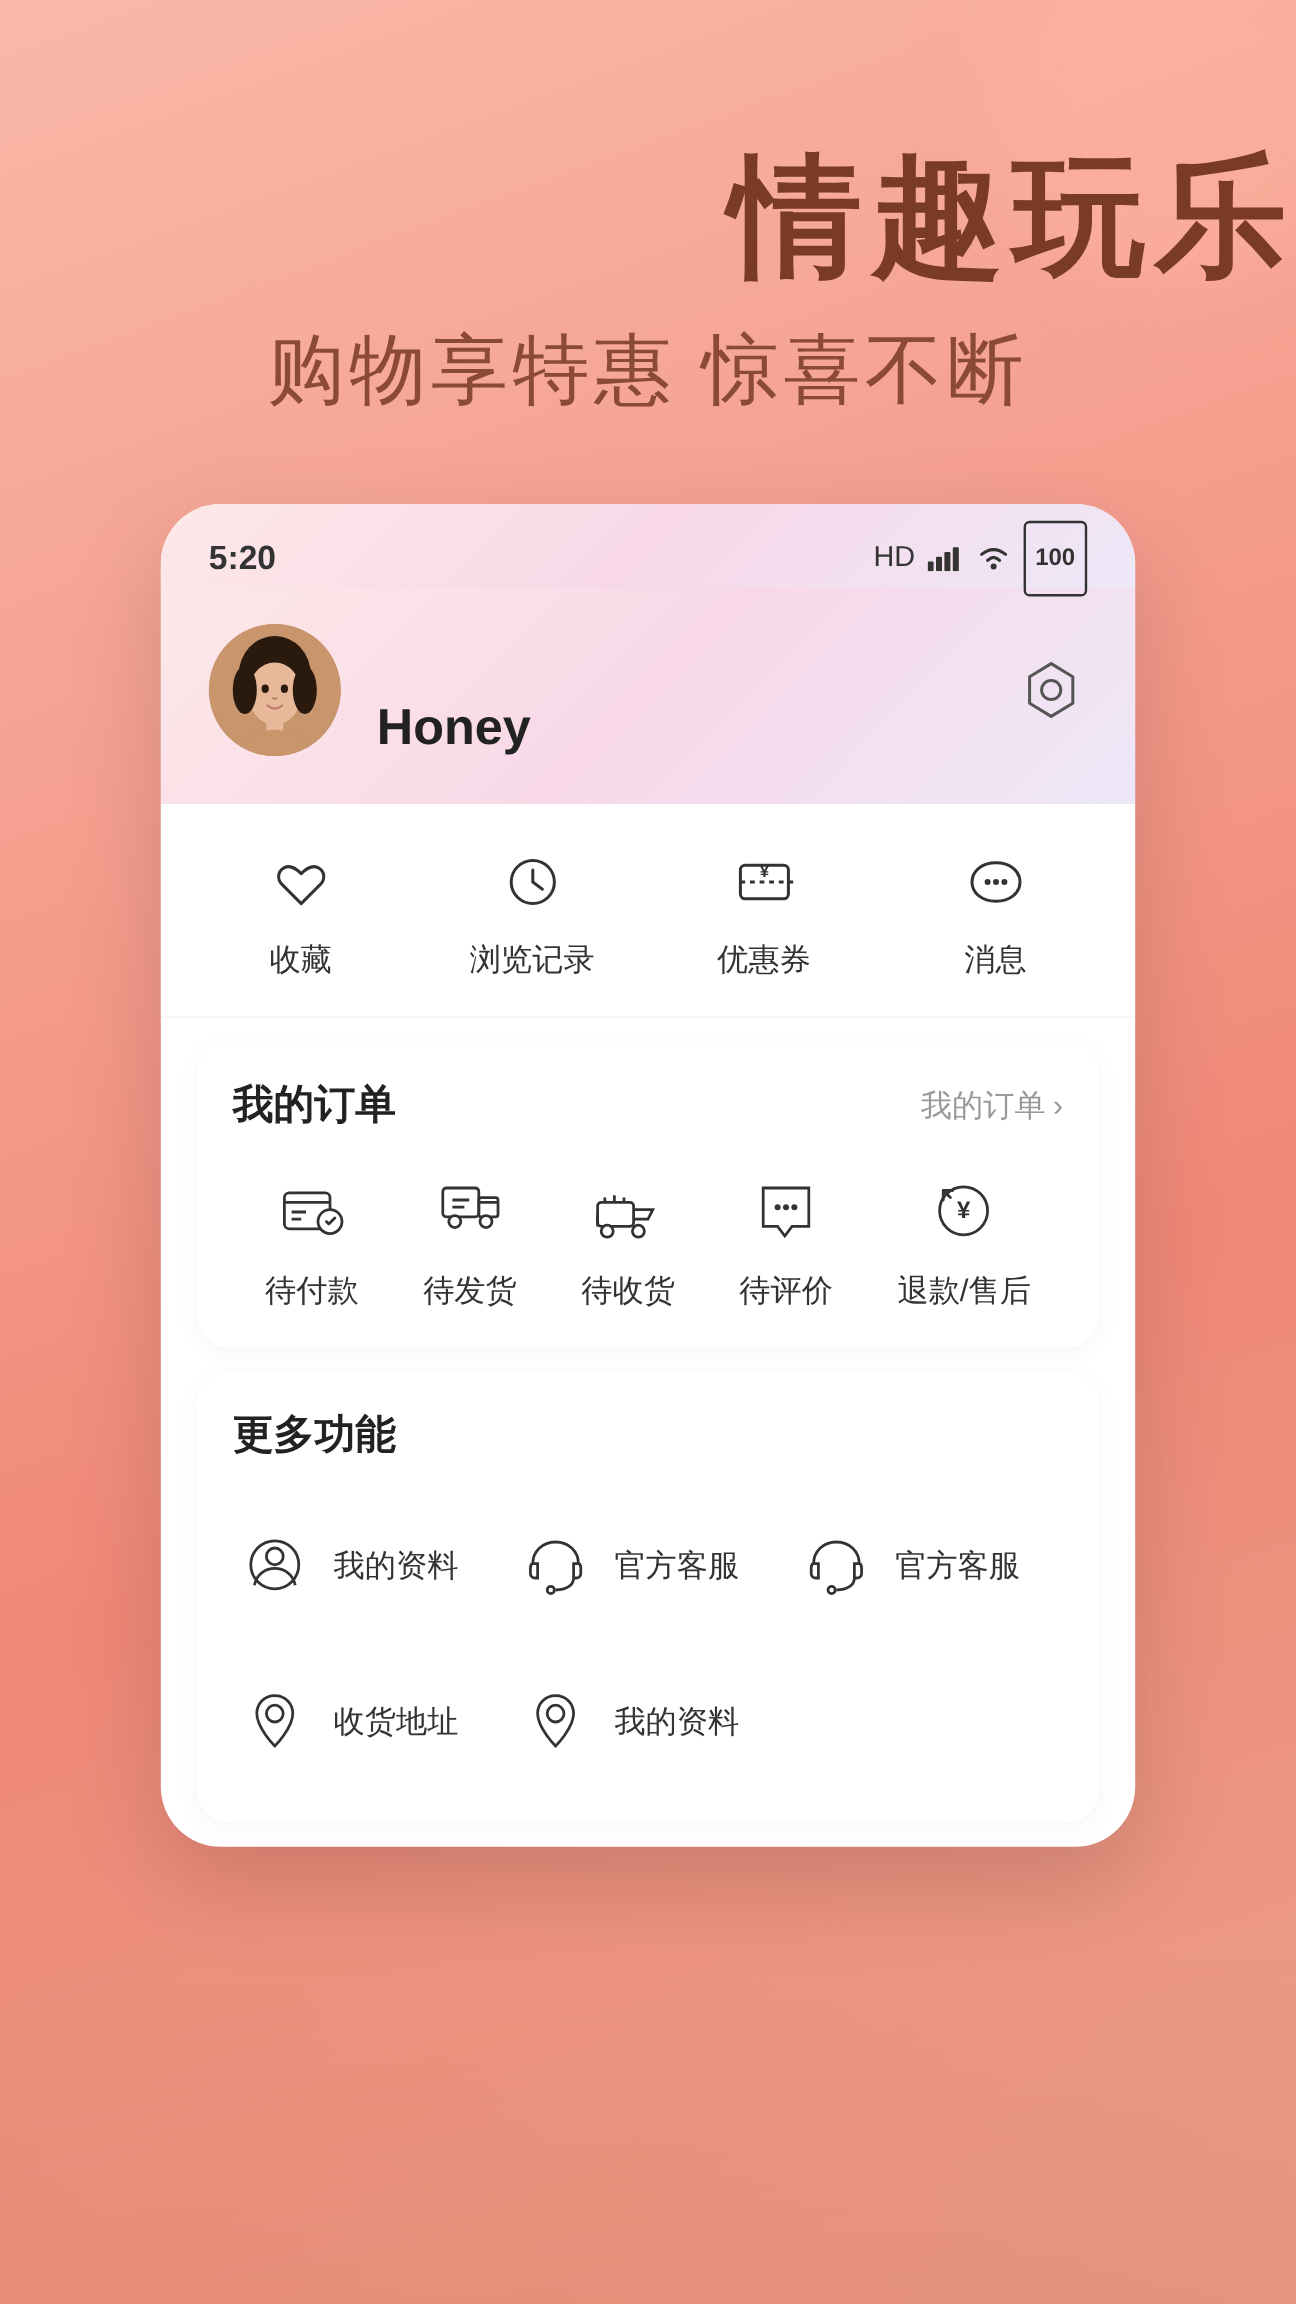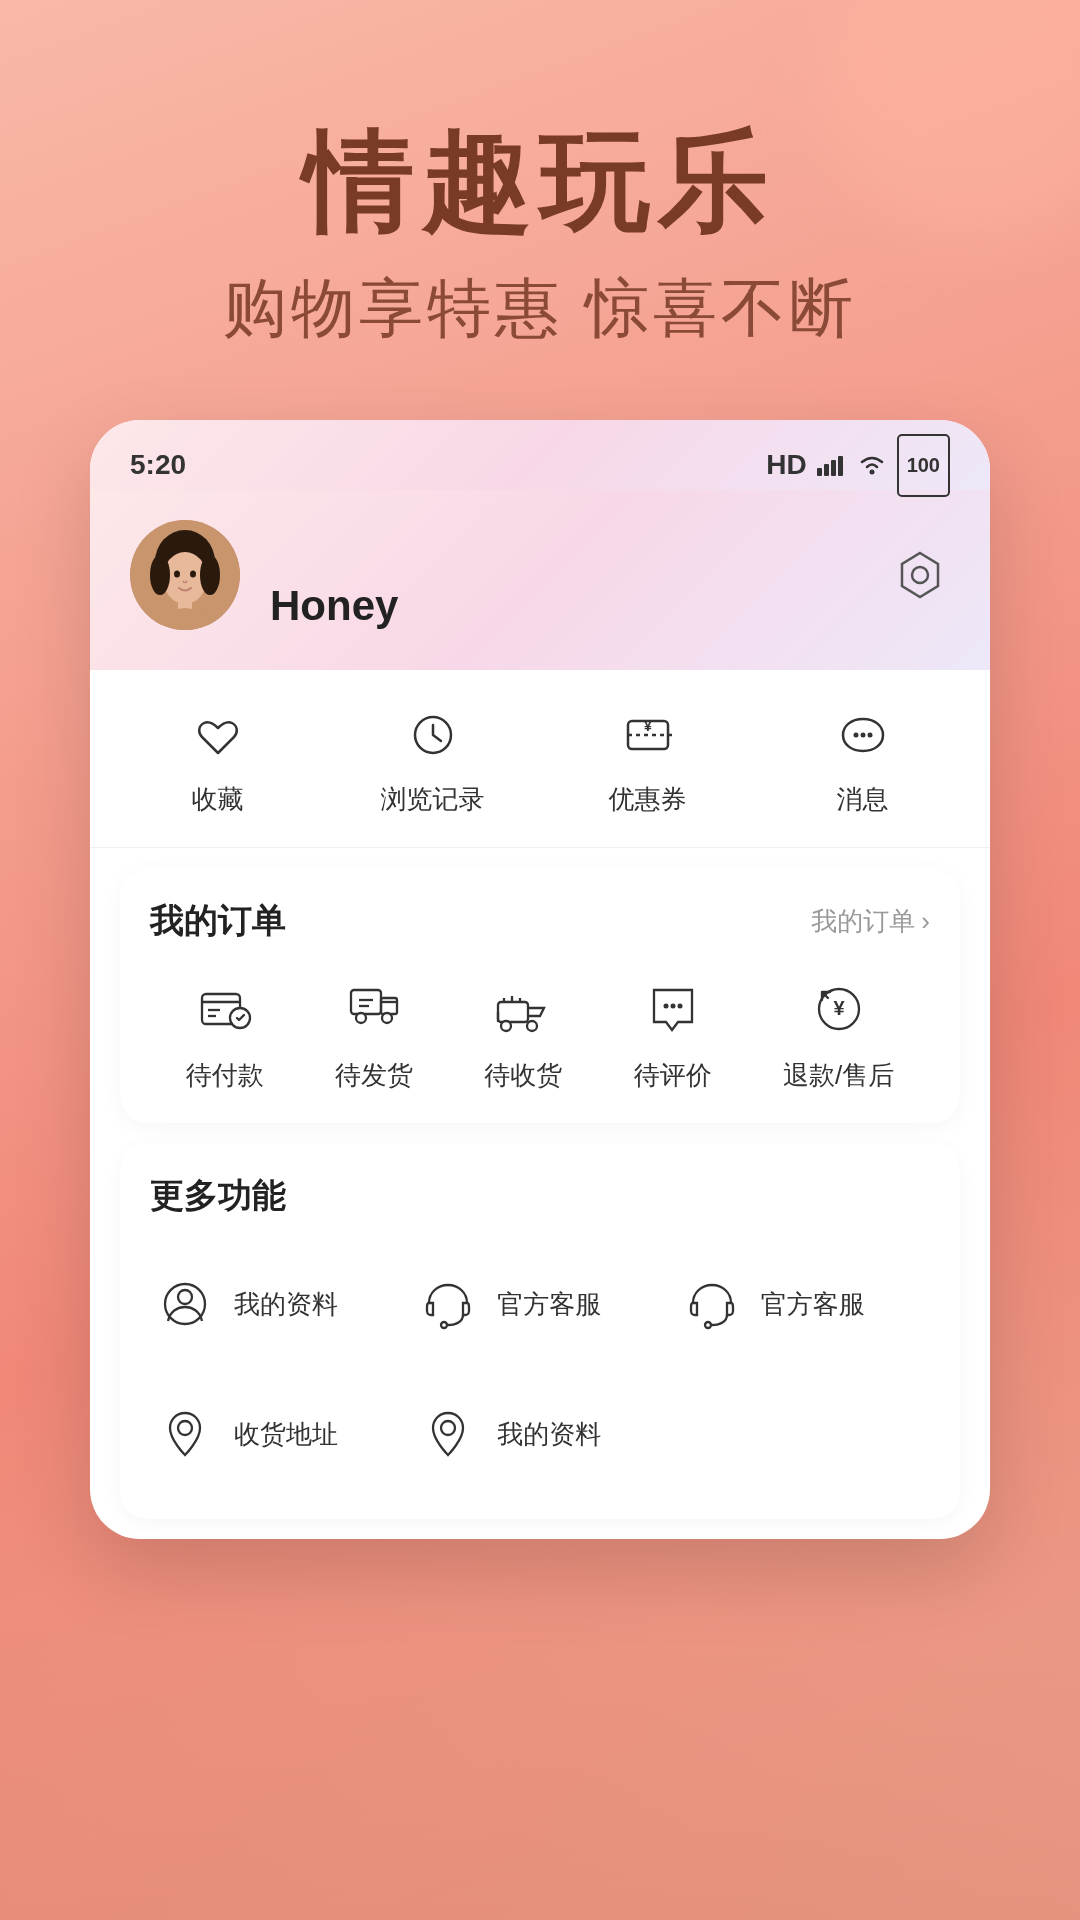--- a/index.html
+++ b/index.html
@@ -34,36 +34,37 @@
       z-index: 1;
     }
 
     .hero-title {
       font-size: 110px;
       font-weight: 900;
       color: #7a3a28;
       letter-spacing: 8px;
       line-height: 1.1;
       margin-bottom: 24px;
+      text-align: right;
     }
 
     .hero-subtitle {
       font-size: 64px;
       font-weight: 500;
       color: #8b4a38;
       letter-spacing: 4px;
     }
 
     
     .phone-mockup {
       position: absolute;
       top: 420px;
       left: 50%;
       transform: translateX(-50%);
-      width: 900px;
+      width: 812px;
       background: #fff;
       border-radius: 50px;
       box-shadow: 0 30px 80px rgba(0,0,0,0.15);
       overflow: hidden;
       z-index: 2;
     }
 
     
     .status-bar {
       background: linear-gradient(135deg, #fde8e8 0%, #f8d8e8 50%, #ede8f8 100%);
@@ -288,21 +289,21 @@
 <div class="hero-section">
   <div class="hero-title">情趣玩乐</div>
   <div class="hero-subtitle">购物享特惠 惊喜不断</div>
 </div>
 
 <div class="phone-mockup">
 
   <div class="status-bar">
     <span class="status-time">5:20</span>
     <div class="status-icons">
-      <span style="font-size:28px;font-weight:700;color:#333;">HD</span>
+      <span style="font-size:24px;font-weight:400;color:#333;">HD</span>
       <svg width="30" height="22" viewBox="0 0 30 22">
         <rect x="0" y="14" width="5" height="8" rx="1" fill="#333"></rect>
         <rect x="7" y="10" width="5" height="12" rx="1" fill="#333"></rect>
         <rect x="14" y="6" width="5" height="16" rx="1" fill="#333"></rect>
         <rect x="21" y="2" width="5" height="20" rx="1" fill="#333"></rect>
       </svg>
       <svg width="30" height="22" viewBox="0 0 30 22">
         <path d="M15 18 L15 18" stroke="#333" stroke-width="3" stroke-linecap="round"></path>
         <path d="M10 13 Q15 8 20 13" stroke="#333" stroke-width="2.5" fill="none" stroke-linecap="round"></path>
         <path d="M5 8 Q15 0 25 8" stroke="#333" stroke-width="2.5" fill="none" stroke-linecap="round"></path>

